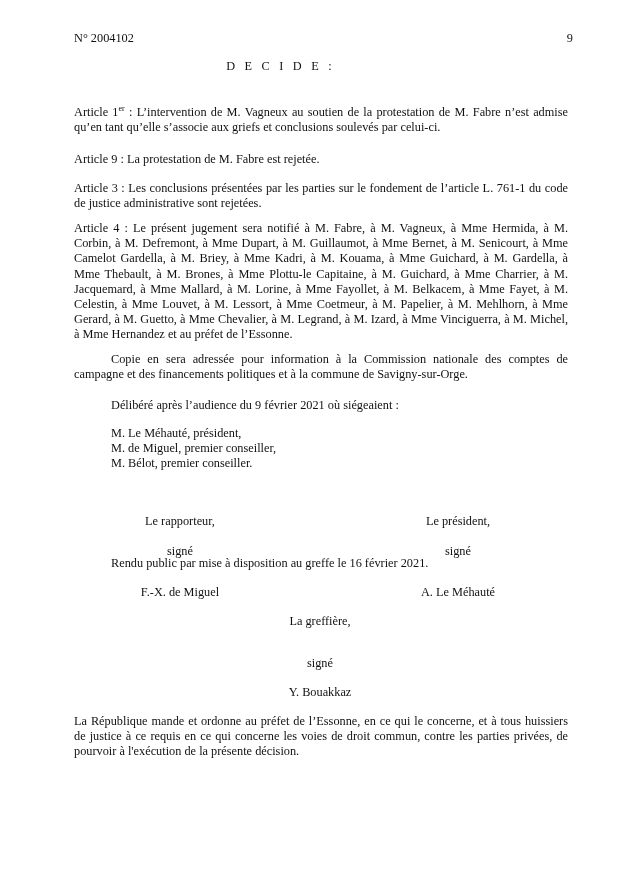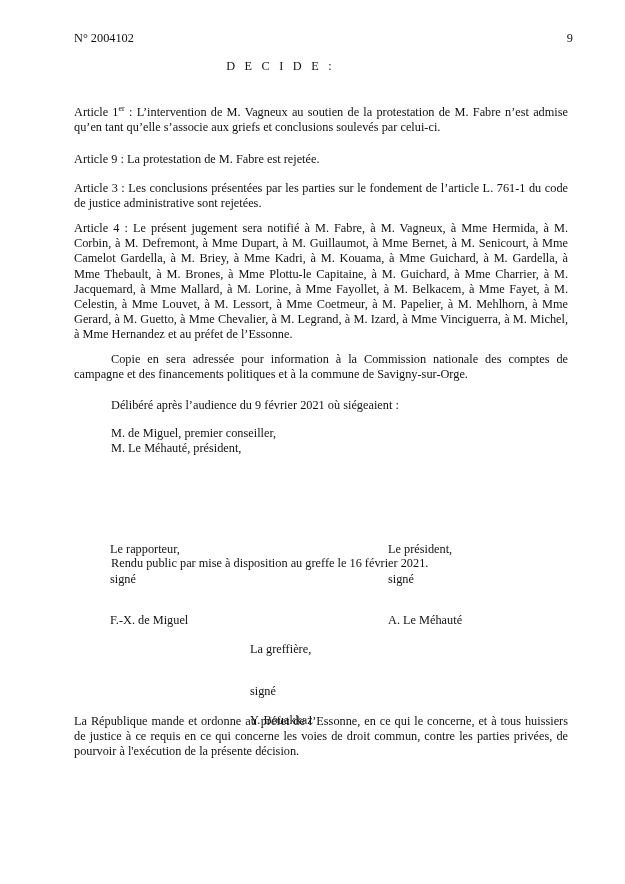--- a/index.html
+++ b/index.html
@@ -9,21 +9,21 @@
       color: #111111; font-size: 12.3px; line-height: 15.2px;
     }
     .abs { position: absolute; }
     .page-number-label { left: 74px; top: 31px; }
     .page-num { right: 52px; top: 31px; }
     .decide { left: 0; width: 561px; top: 59px; text-align: center; letter-spacing: 3.2px; }
     .para { left: 74px; width: 494px; text-align: justify; }
     .u { text-underline-offset: 1.5px; }
     sup { font-size: 8px; line-height: 0; vertical-align: 5px; }
     .indent { text-indent: 37px; }
-    .center-col { text-align: left; position: absolute; margin-top: 28px; }
+    .center-col { text-align: center; position: absolute; }
   </style>
 </head>
 <body>
 
 <div>
 
   <div class="abs page-number-label">N° 2004102</div>
   <div class="abs page-num">9</div>
 
   <div class="abs decide">D E C I D E :</div>
@@ -42,22 +42,23 @@
 
   <div class="abs para" style="top:221px;">
     <span class="u">Article 4</span><span> : </span><span>Le présent jugement sera notifié à M. Fabre, à M. Vagneux, à Mme Hermida, à M. Corbin, à M. Defremont, à Mme Dupart, à M. Guillaumot, à Mme Bernet, à M. Senicourt, à Mme Camelot Gardella, à M. Briey, à Mme Kadri, à M. Kouama, à Mme Guichard, à M. Gardella, à Mme Thebault, à M. Brones, à Mme Plottu-le Capitaine, à M. Guichard, à Mme Charrier, à M. Jacquemard, à Mme Mallard, à M. Lorine, à Mme Fayollet, à M. Belkacem, à Mme Fayet, à M. Celestin, à Mme Louvet, à M. Lessort, à Mme Coetmeur, à M. Papelier, à M. Mehlhorn, à Mme Gerard, à M. Guetto, à Mme Chevalier, à M. Legrand, à M. Izard, à Mme Vinciguerra, à M. Michel, à Mme Hernandez et au préfet de l’Essonne.</span>
   </div>
 
   <div class="abs para indent" style="top:352px;">Copie en sera adressée pour information à la Commission nationale des comptes de campagne et des financements politiques et à la commune de Savigny-sur-Orge.</div>
 
   <div class="abs para indent" style="top:398px;">Délibéré après l’audience du 9 février 2021 où siégeaient :</div>
 
   <div class="abs" style="left:111px; top:426px;">
+    <div>M. Le Méhauté, président,</div>
     <div>M. de Miguel, premier conseiller,</div>
-    <div>M. Le Méhauté, président,</div>
+    <div>M. Bélot, premier conseiller.</div>
   </div>
 
   <div class="abs" style="left:111px; top:508px;margin-top:48px;">Rendu public par mise à disposition au greffe le 16 février 2021.</div>
 
   <div class="center-col" style="left:110px; width:140px; top:514px;">Le rapporteur,</div>
   <div class="center-col" style="left:110px; width:140px; top:544px;">signé</div>
   <div class="center-col" style="left:110px; width:140px; top:585px;">F.-X. de Miguel</div>
 
   <div class="center-col" style="left:388px; width:140px; top:514px;">Le président,</div>
   <div class="center-col" style="left:388px; width:140px; top:544px;">signé</div>

